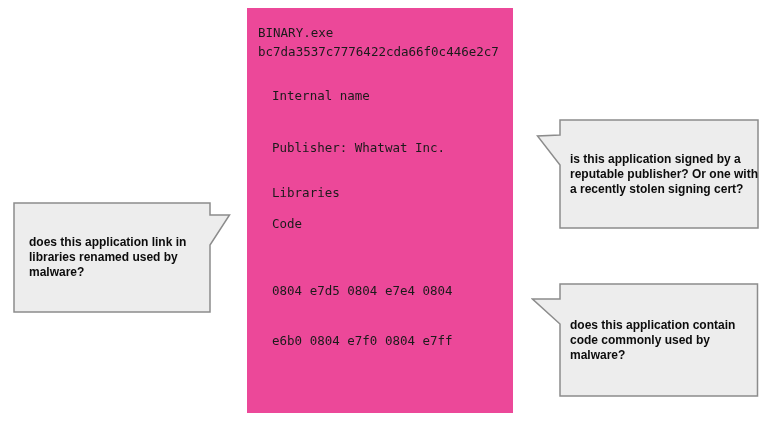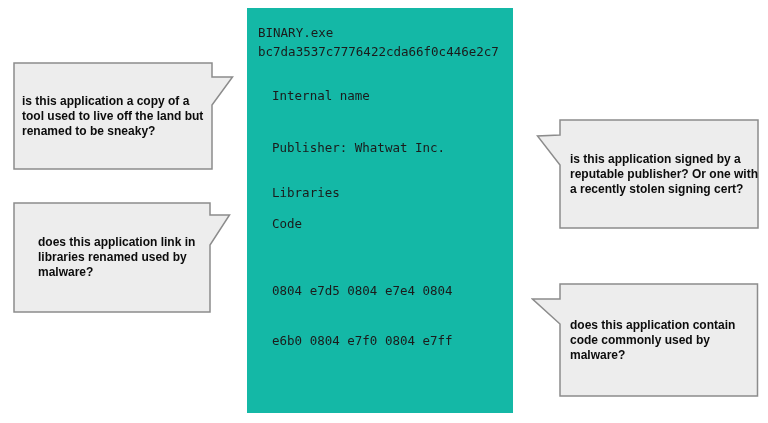--- a/index.html
+++ b/index.html
@@ -8,21 +8,21 @@
     width:768px;height:423px;
     background:#ffffff;
     overflow:hidden;
     font-family:"Liberation Sans",sans-serif;
   }
 
   
   .panel{
     position:absolute;
     left:247px;top:8px;width:266px;height:405px;
-    background:#14b8a6;
+    background:#ec4899;
   }
   .panel .mono{
     position:absolute;
     font-family:"DejaVu Sans Mono","Liberation Mono",monospace;
     font-size:12.5px;
     line-height:16.5px;
     color:#1b1b1b;
     white-space:pre;
   }
   .p-title{left:11px;top:17px;}
@@ -40,21 +40,21 @@
   .callout .txt{
     position:absolute;top:0;bottom:0;
     display:flex;flex-direction:column;justify-content:center;
     font-size:12px;font-weight:bold;line-height:15px;color:#0c0c0c;
   }
   .callout .txt div{white-space:nowrap;}
 
   .co1{left:13px;top:62px;width:221px;height:108px;}
   .co1 .txt{left:9px;}
   .co2{left:13px;top:202px;width:218px;height:111px;}
-  .co2 .txt{left:25px;}
+  .co2 .txt{left:16px;}
   .co3{left:536px;top:119px;width:223px;height:110px;}
   .co3 .txt{left:34px;}
   .co4{left:531px;top:283px;width:228px;height:114px;}
   .co4 .txt{left:39px;}
 
   .callout polygon{
     fill:#ededed;
     stroke:#8c8c8c;
     stroke-width:1.5;
     stroke-linejoin:miter;
@@ -73,30 +73,20 @@
     <div class="mono p-libraries">Libraries</div>
     <div class="mono p-codelabel">Code</div>
     <div class="mono p-code">
       <div>0804 e7d5 0804 e7e4 0804</div>
       <div>e6b0 0804 e7f0 0804 e7ff</div>
       
       
     </div>
   </div>
 
-  <div class="callout co1">
-    <svg width="221" height="108" viewBox="0 0 221 108">
-      <polygon points="1,1 199,1 199,15 219.5,15 199,43 199,107 1,107"></polygon>
-    </svg>
-    <div class="txt">
-      <div>is this application a copy of a</div>
-      <div>tool used to live off the land but</div>
-      <div>renamed to be sneaky?</div>
-    </div>
-  </div>
 
   <div class="callout co2">
     <svg width="218" height="111" viewBox="0 0 218 111">
       <polygon points="1,1 197,1 197,13 216.5,13 197,43 197,110 1,110"></polygon>
     </svg>
     <div class="txt">
       <div>does this application link in</div>
       <div>libraries renamed used by</div>
       <div>malware?</div>
     </div>

